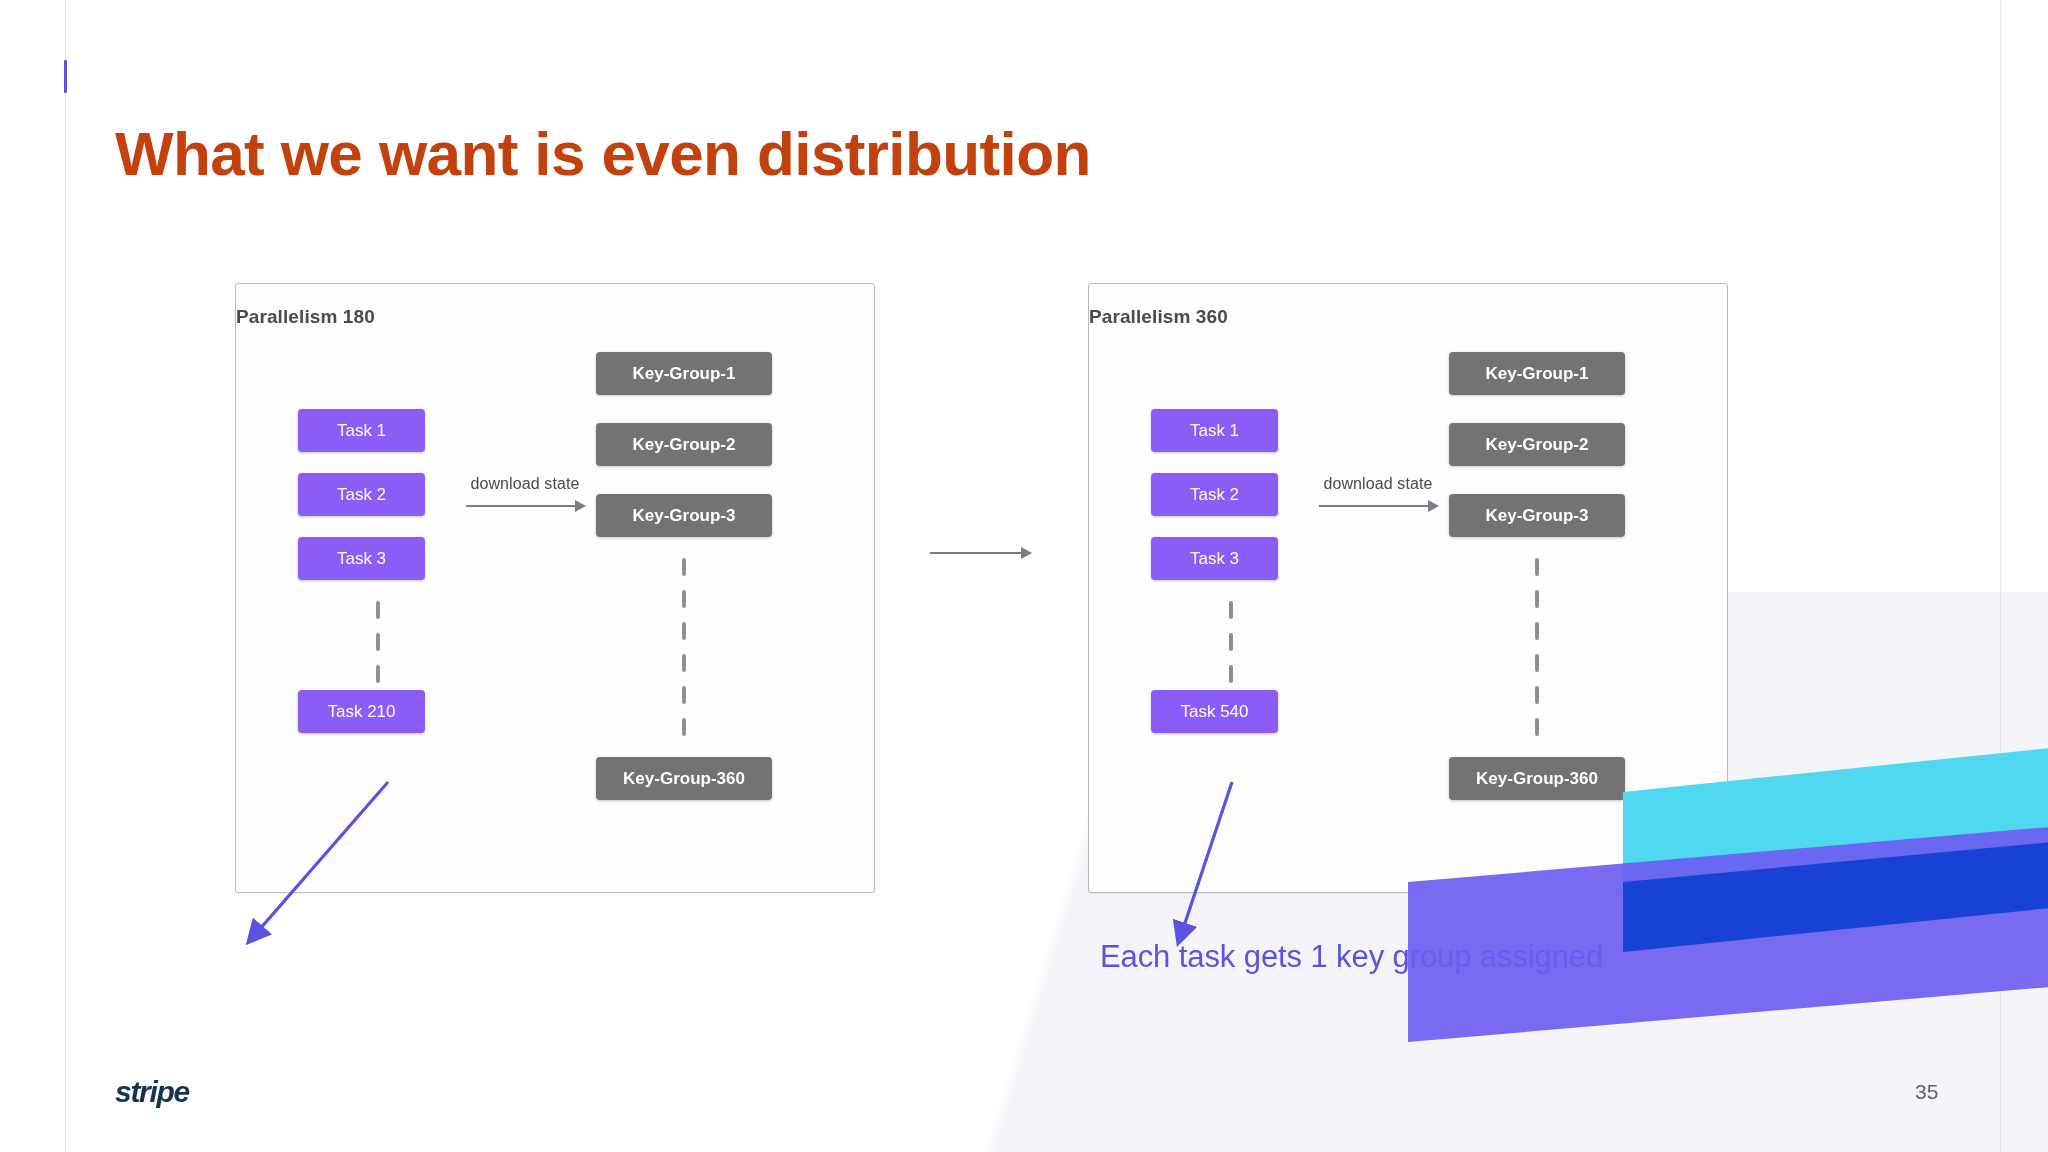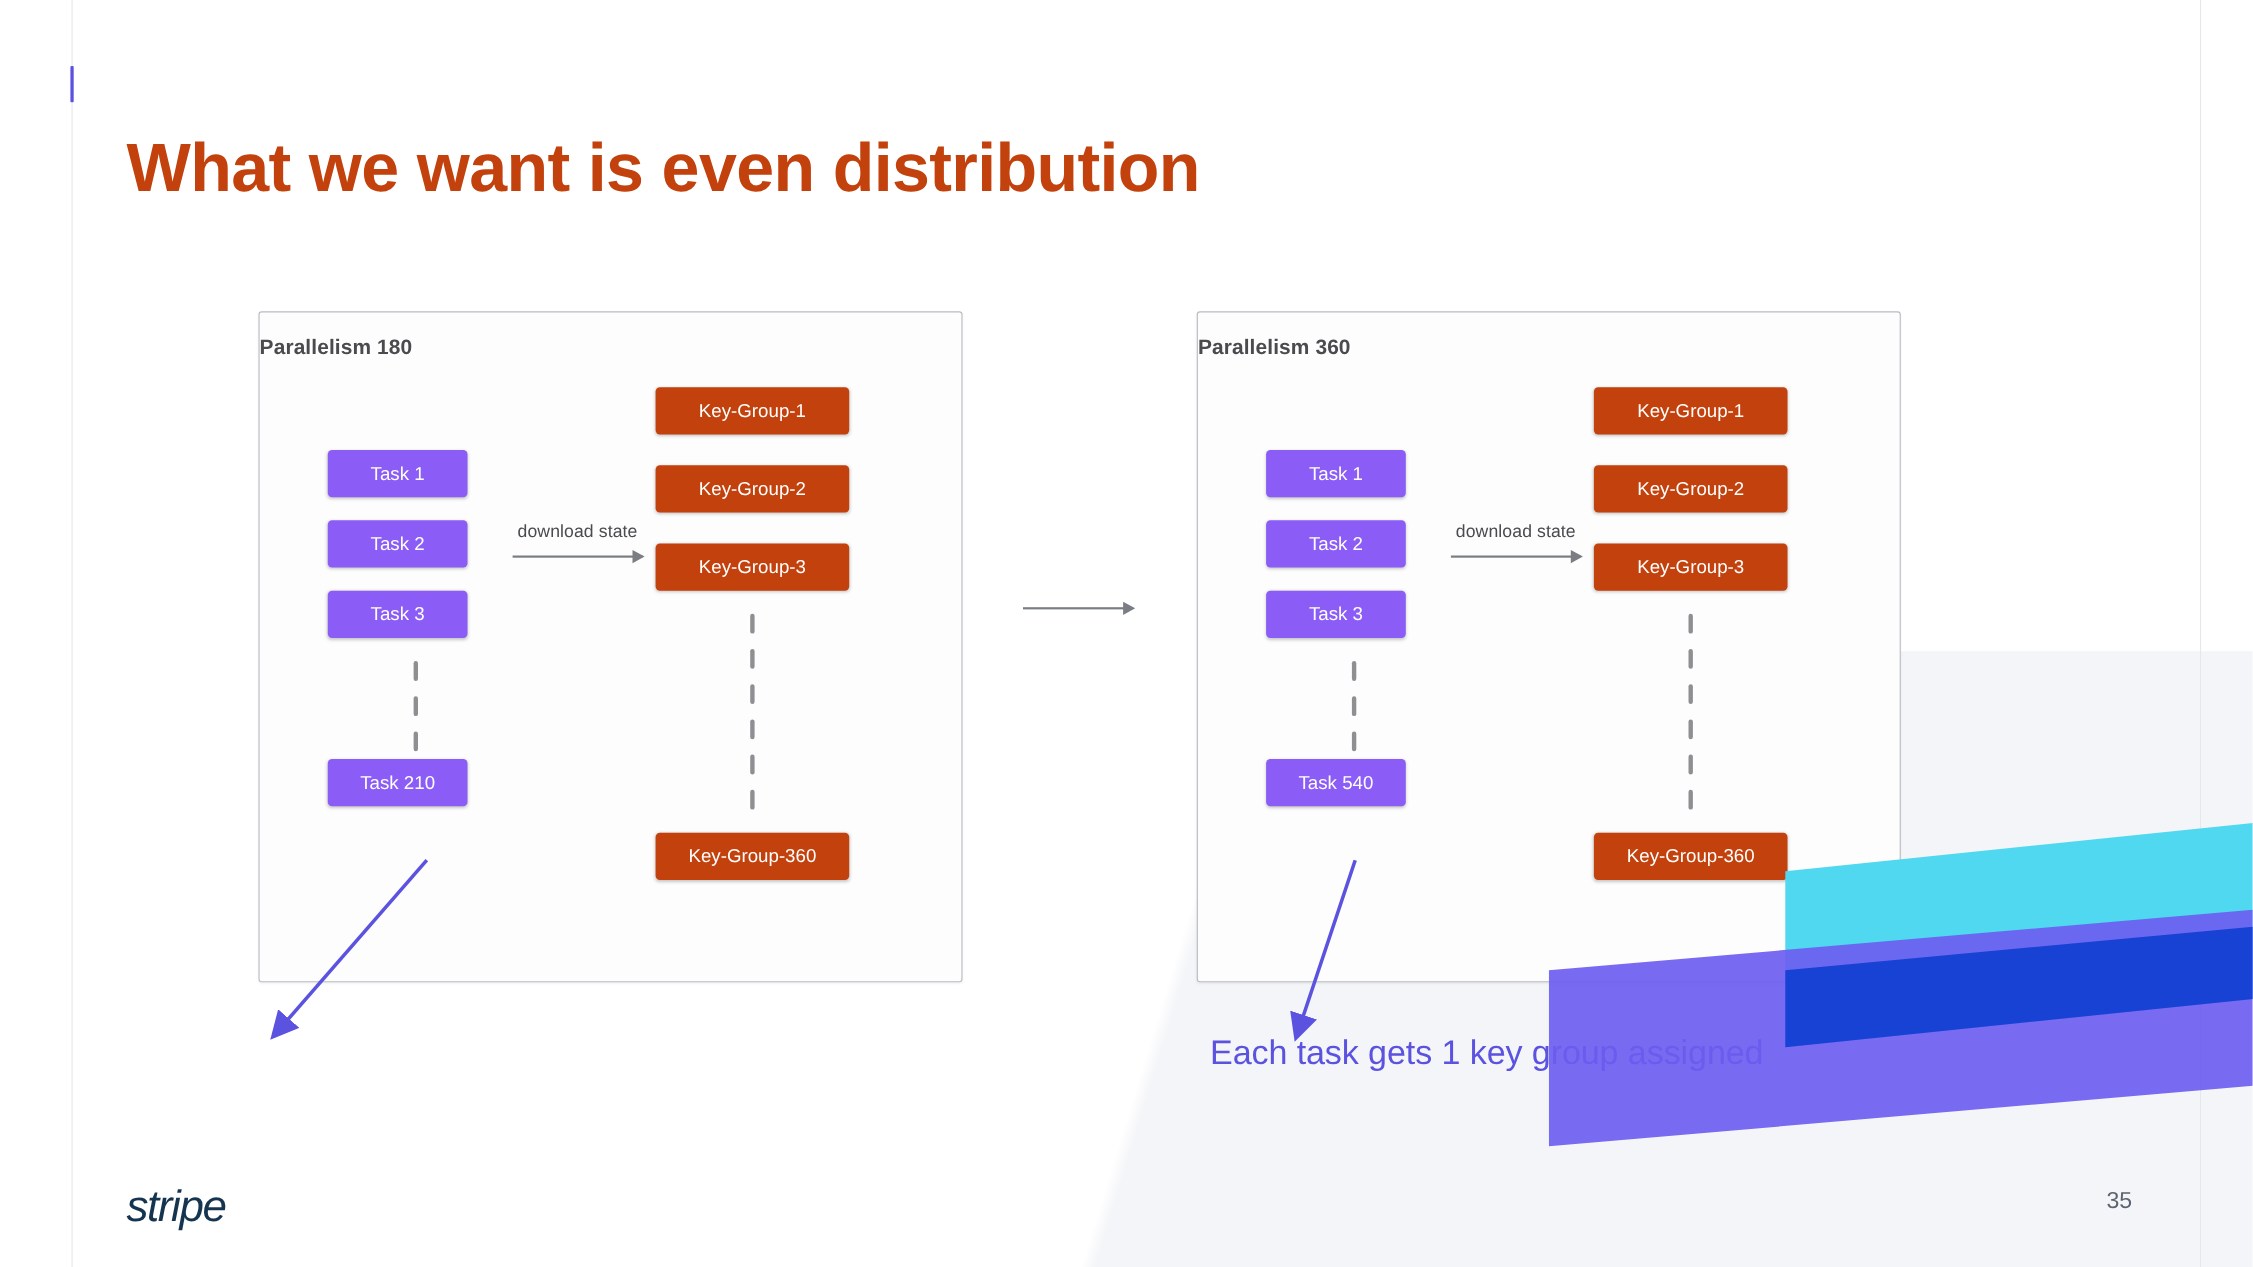--- a/index.html
+++ b/index.html
@@ -83,21 +83,21 @@
     border-radius:4px;
     color:#ffffff;
     font-size:17px;
     display:flex;
     align-items:center;
     justify-content:center;
     white-space:nowrap;
     box-shadow:0 1px 3px rgba(0,0,0,0.22);
   }
   .box.task     { width:127px; background:#8b5cf6; }
-  .box.keygroup { width:176px; background:#c2410c; }
+  .box.keygroup { width:176px; background:#737373;font-weight:bold; }
 
   
   .dashes { position:absolute; display:flex; flex-direction:column; align-items:center; }
   .dashes i {
     display:block;
     width:4px; height:18px;
     background:#8f8f93;
     border-radius:2px;
     margin-bottom:14px;
   }
@@ -131,22 +131,22 @@
     white-space:nowrap;
     letter-spacing:-0.1px;
   }
   #caption-left  { left:105px;  top:943px; }
   #caption-right { left:1100px; top:939px; }
 
   
   .logo {
     position:absolute;
     left:115px; top:1075px;
-    font-size:40px;
-    font-weight:normal;
+    font-size:30px;
+    font-weight:bold;
     font-style:italic;
     letter-spacing:-1.3px;
     color:#15344f;
   }
   .pagenum {
     position:absolute;
     left:1915px; top:1080px;
     font-size:21px;
     color:#5c6370;
   }

